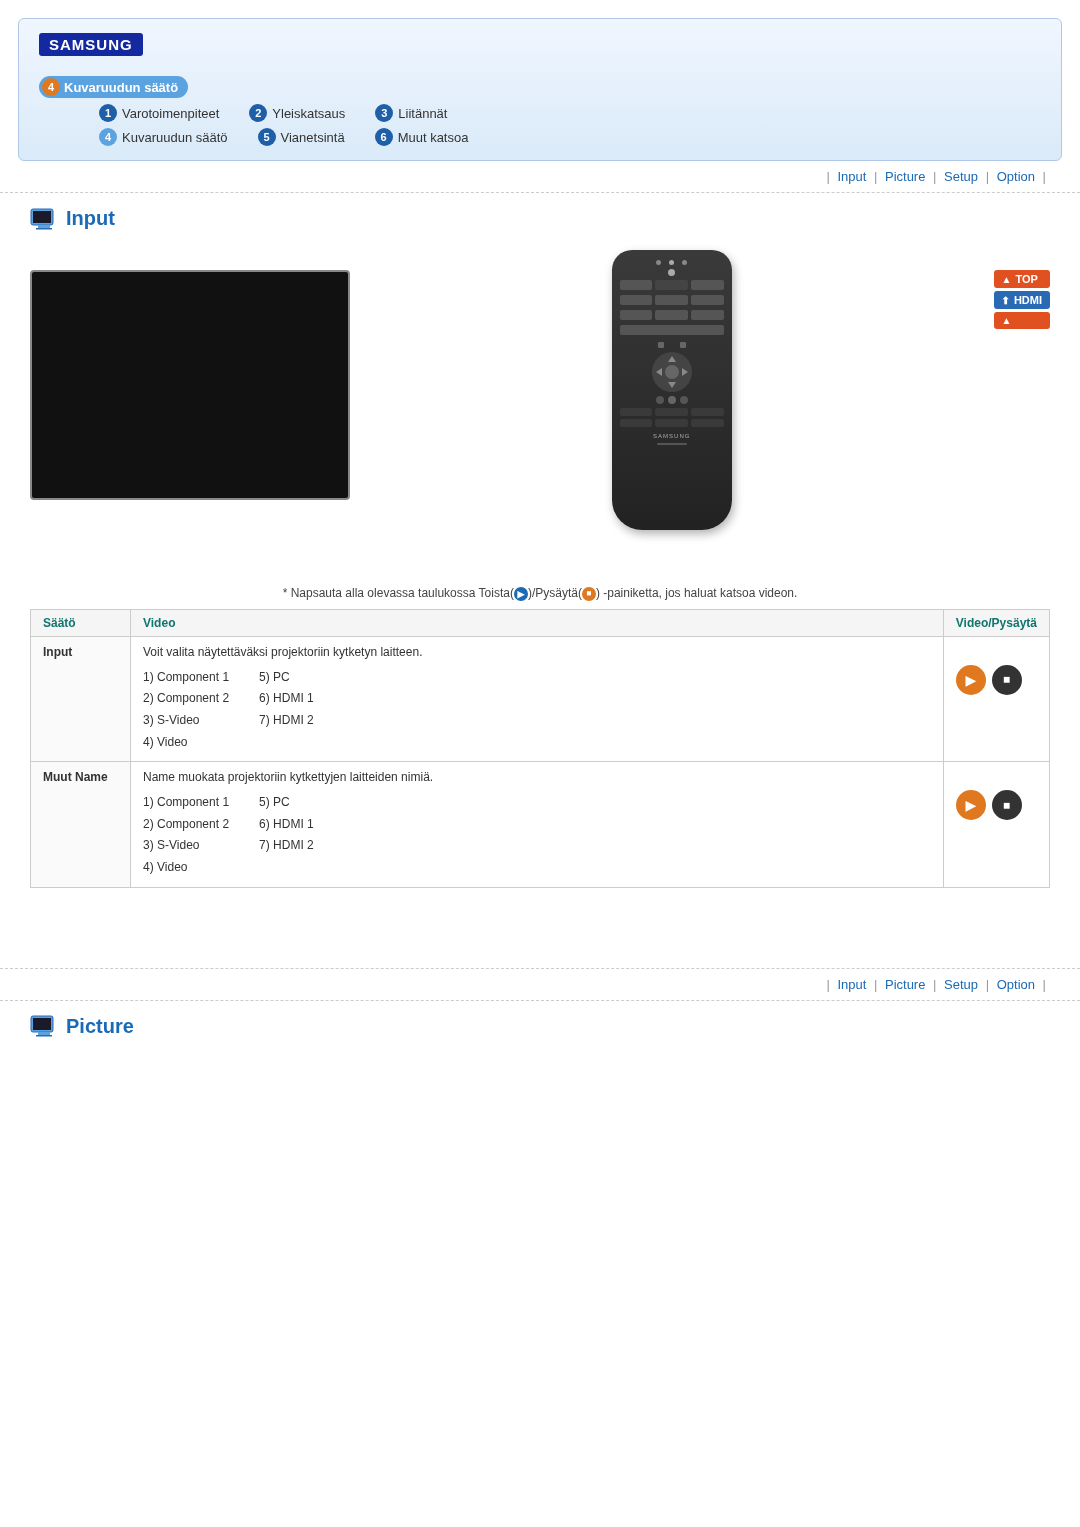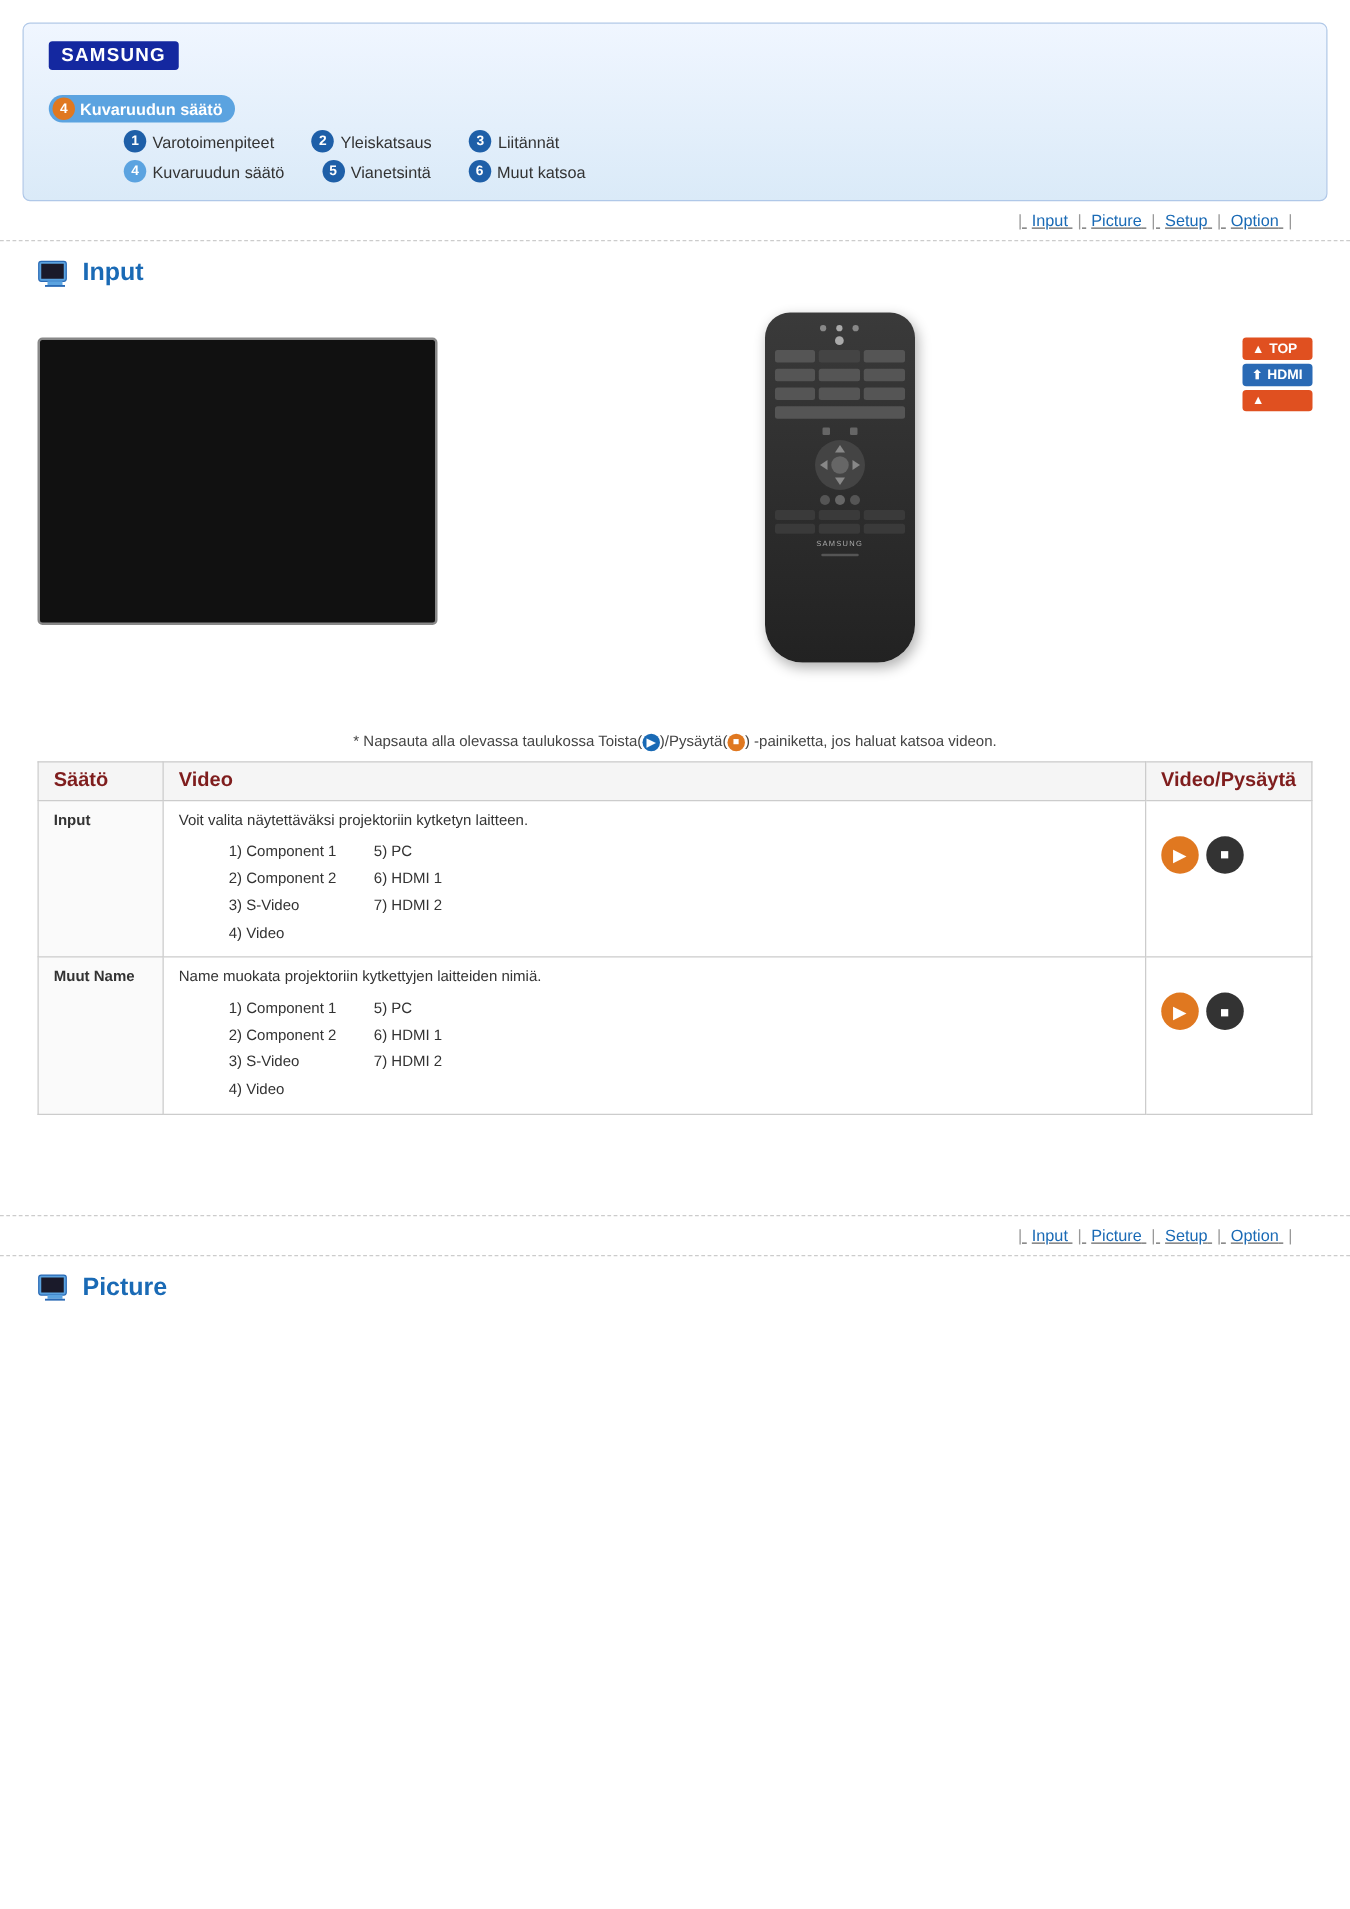--- a/index.html
+++ b/index.html
@@ -72,25 +72,24 @@
       display: flex;
       align-items: center;
       gap: 4px;
       font-size: 13px;
       font-weight: bold;
     }
 
     
     .nav-bar {
       text-align: right;
-      padding: 8px 42px;
+      padding: 8px 30px;
       border-bottom: 1px dashed #ccc;
       font-size: 13px;
       color: #666;
-      text-decoration: underline;
     }
     .nav-bar a {
       color: #1a6ab5;
       text-decoration: none;
       font-size: 13px;
     }
     .nav-bar span { color: #999; margin: 0 4px; }
 
     
     .section-title {
@@ -246,41 +245,40 @@
     .info-table {
       margin: 0 30px;
       border: 1px solid #ccc;
       border-collapse: collapse;
       width: calc(100% - 60px);
     }
     .info-table th {
       background: #f5f5f5;
       border: 1px solid #ccc;
       padding: 6px 12px;
-      font-size: 16px;
-      font-weight: bold;
-      color: #7f1d1d;
+      font-size: 12px;
+      font-weight: bold;
+      color: #0f766e;
       text-align: left;
     }
     .info-table td {
       border: 1px solid #ccc;
       padding: 8px 12px;
       font-size: 12px;
       vertical-align: top;
     }
     .info-table td.label-cell {
       font-weight: bold;
       background: #fafafa;
       white-space: nowrap;
       width: 100px;
     }
     .items-col {
       display: flex;
       gap: 30px;
-      margin-left: 40px;
     }
     .items-list {
       list-style: none;
       line-height: 1.8;
     }
     .play-stop-icons {
       display: flex;
       align-items: center;
       gap: 6px;
       margin-top: 20px;

